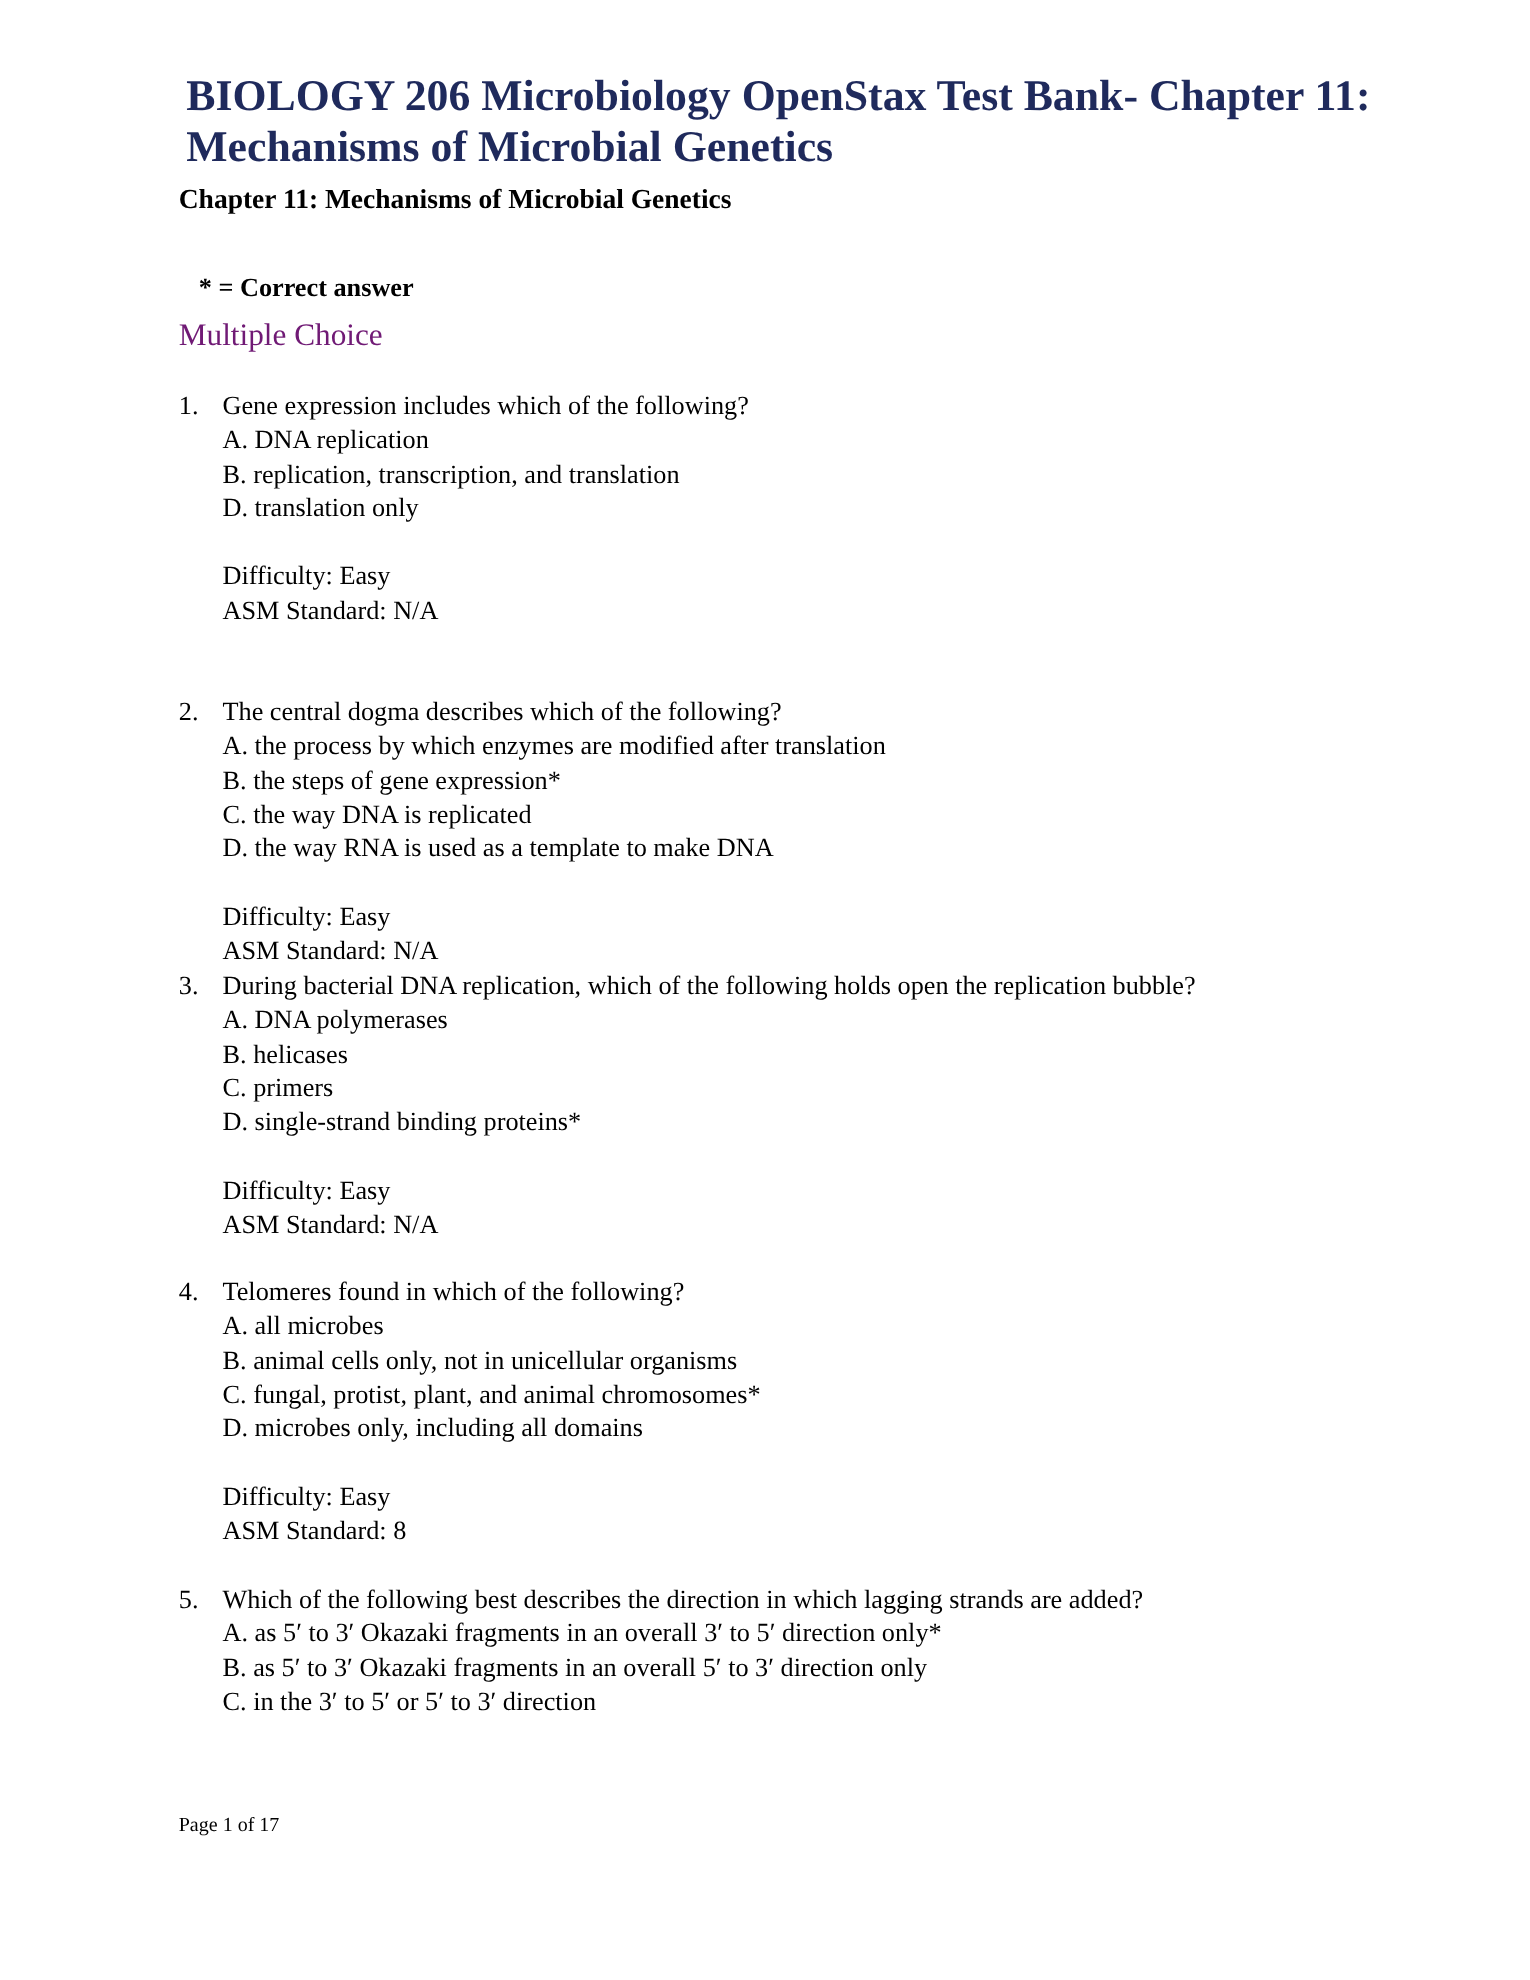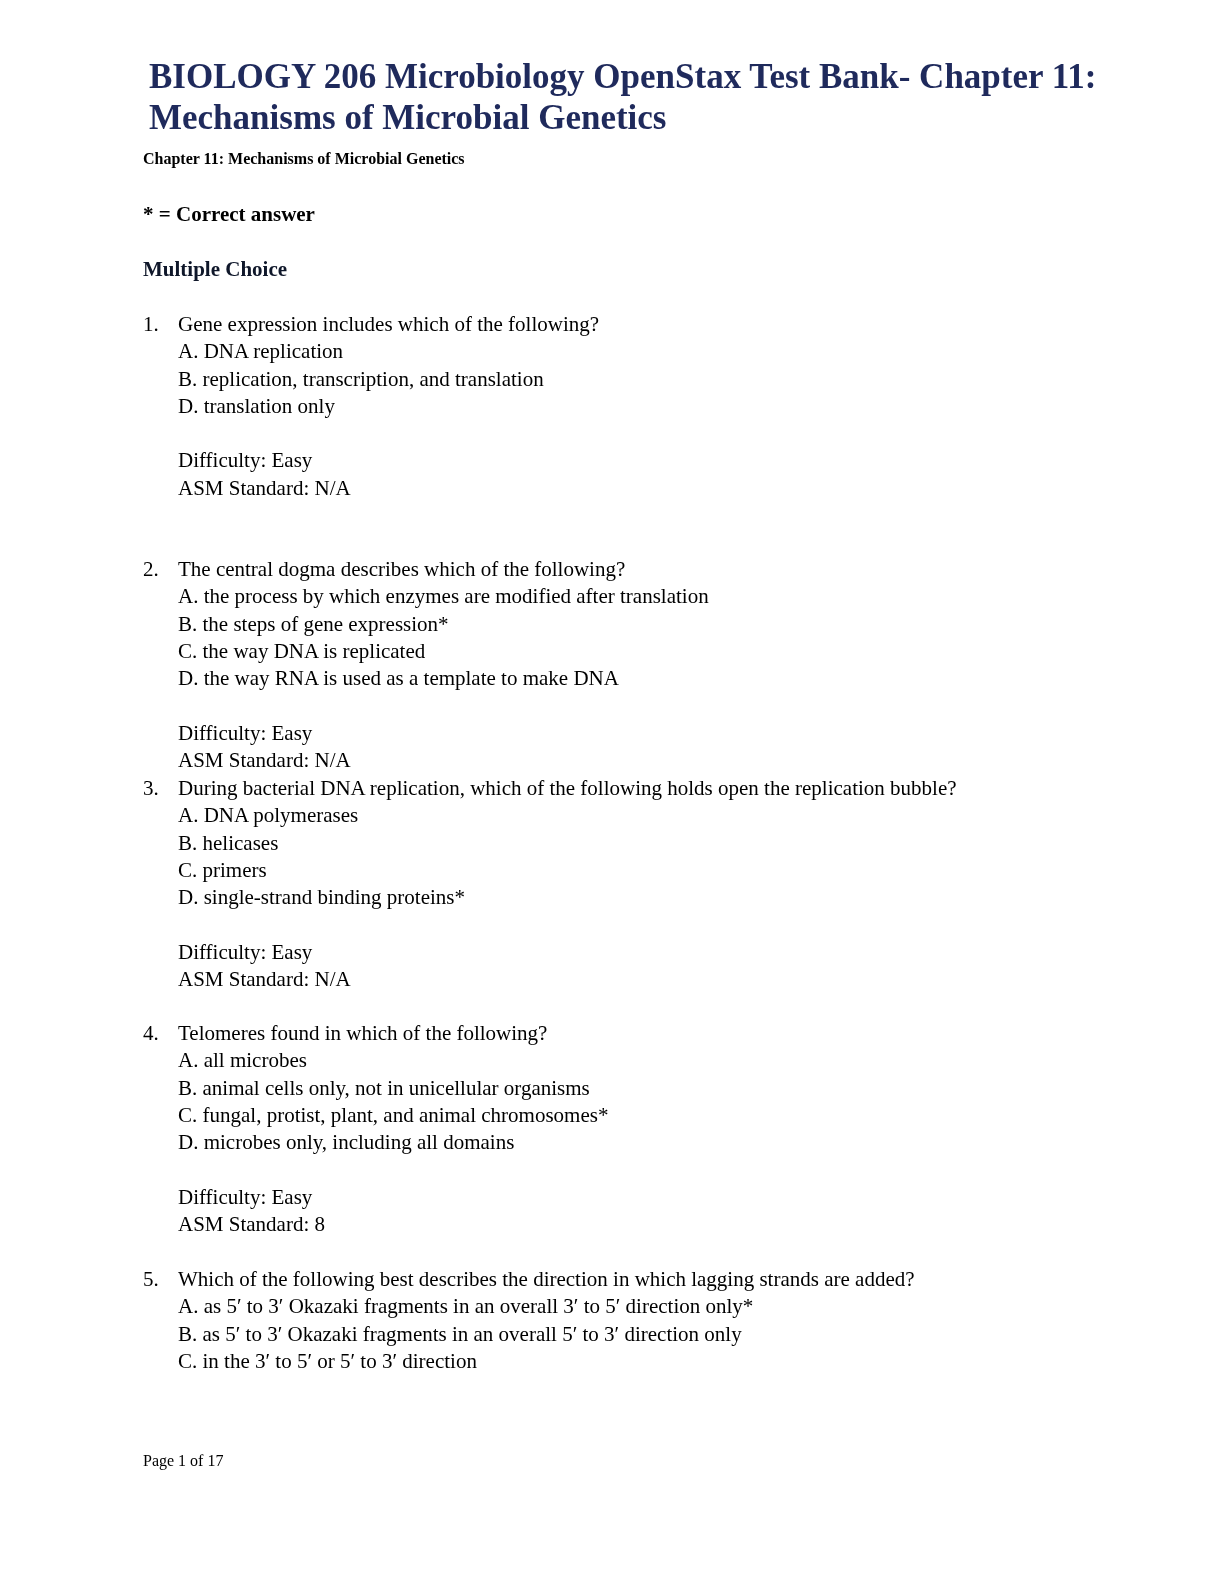--- a/index.html
+++ b/index.html
@@ -25,41 +25,41 @@
       font-size: 35px;
       line-height: 41px;
       color: #1f2a5c;
       margin: 16px;
     }
     .chapter-heading {
       position: absolute;
       left: 143px;
       top: 146px;
       font-weight: bold;
-      font-size: 16px;
+      font-size: 22px;
       line-height: 26px;
       margin: 0;
     }
     .legend-note {
       position: absolute;
       left: 143px;
       top: 201px;
       font-weight: bold;
       font-size: 21px;
       line-height: 26px;
-      margin: 0;
+      margin: 16px;
     }
     .section-heading {
       position: absolute;
       left: 143px;
       top: 256px;
-      font-weight: bold;
-      font-size: 21px;
+      font-weight: normal;
+      font-size: 25px;
       line-height: 26px;
-      color: #0f172a;
+      color: #701a75;
       margin: 0;
     }
     .question {
       position: absolute;
       left: 143px;
       font-size: 21px;
       line-height: 27.3px;
     }
     .q-line {
       display: flex;

